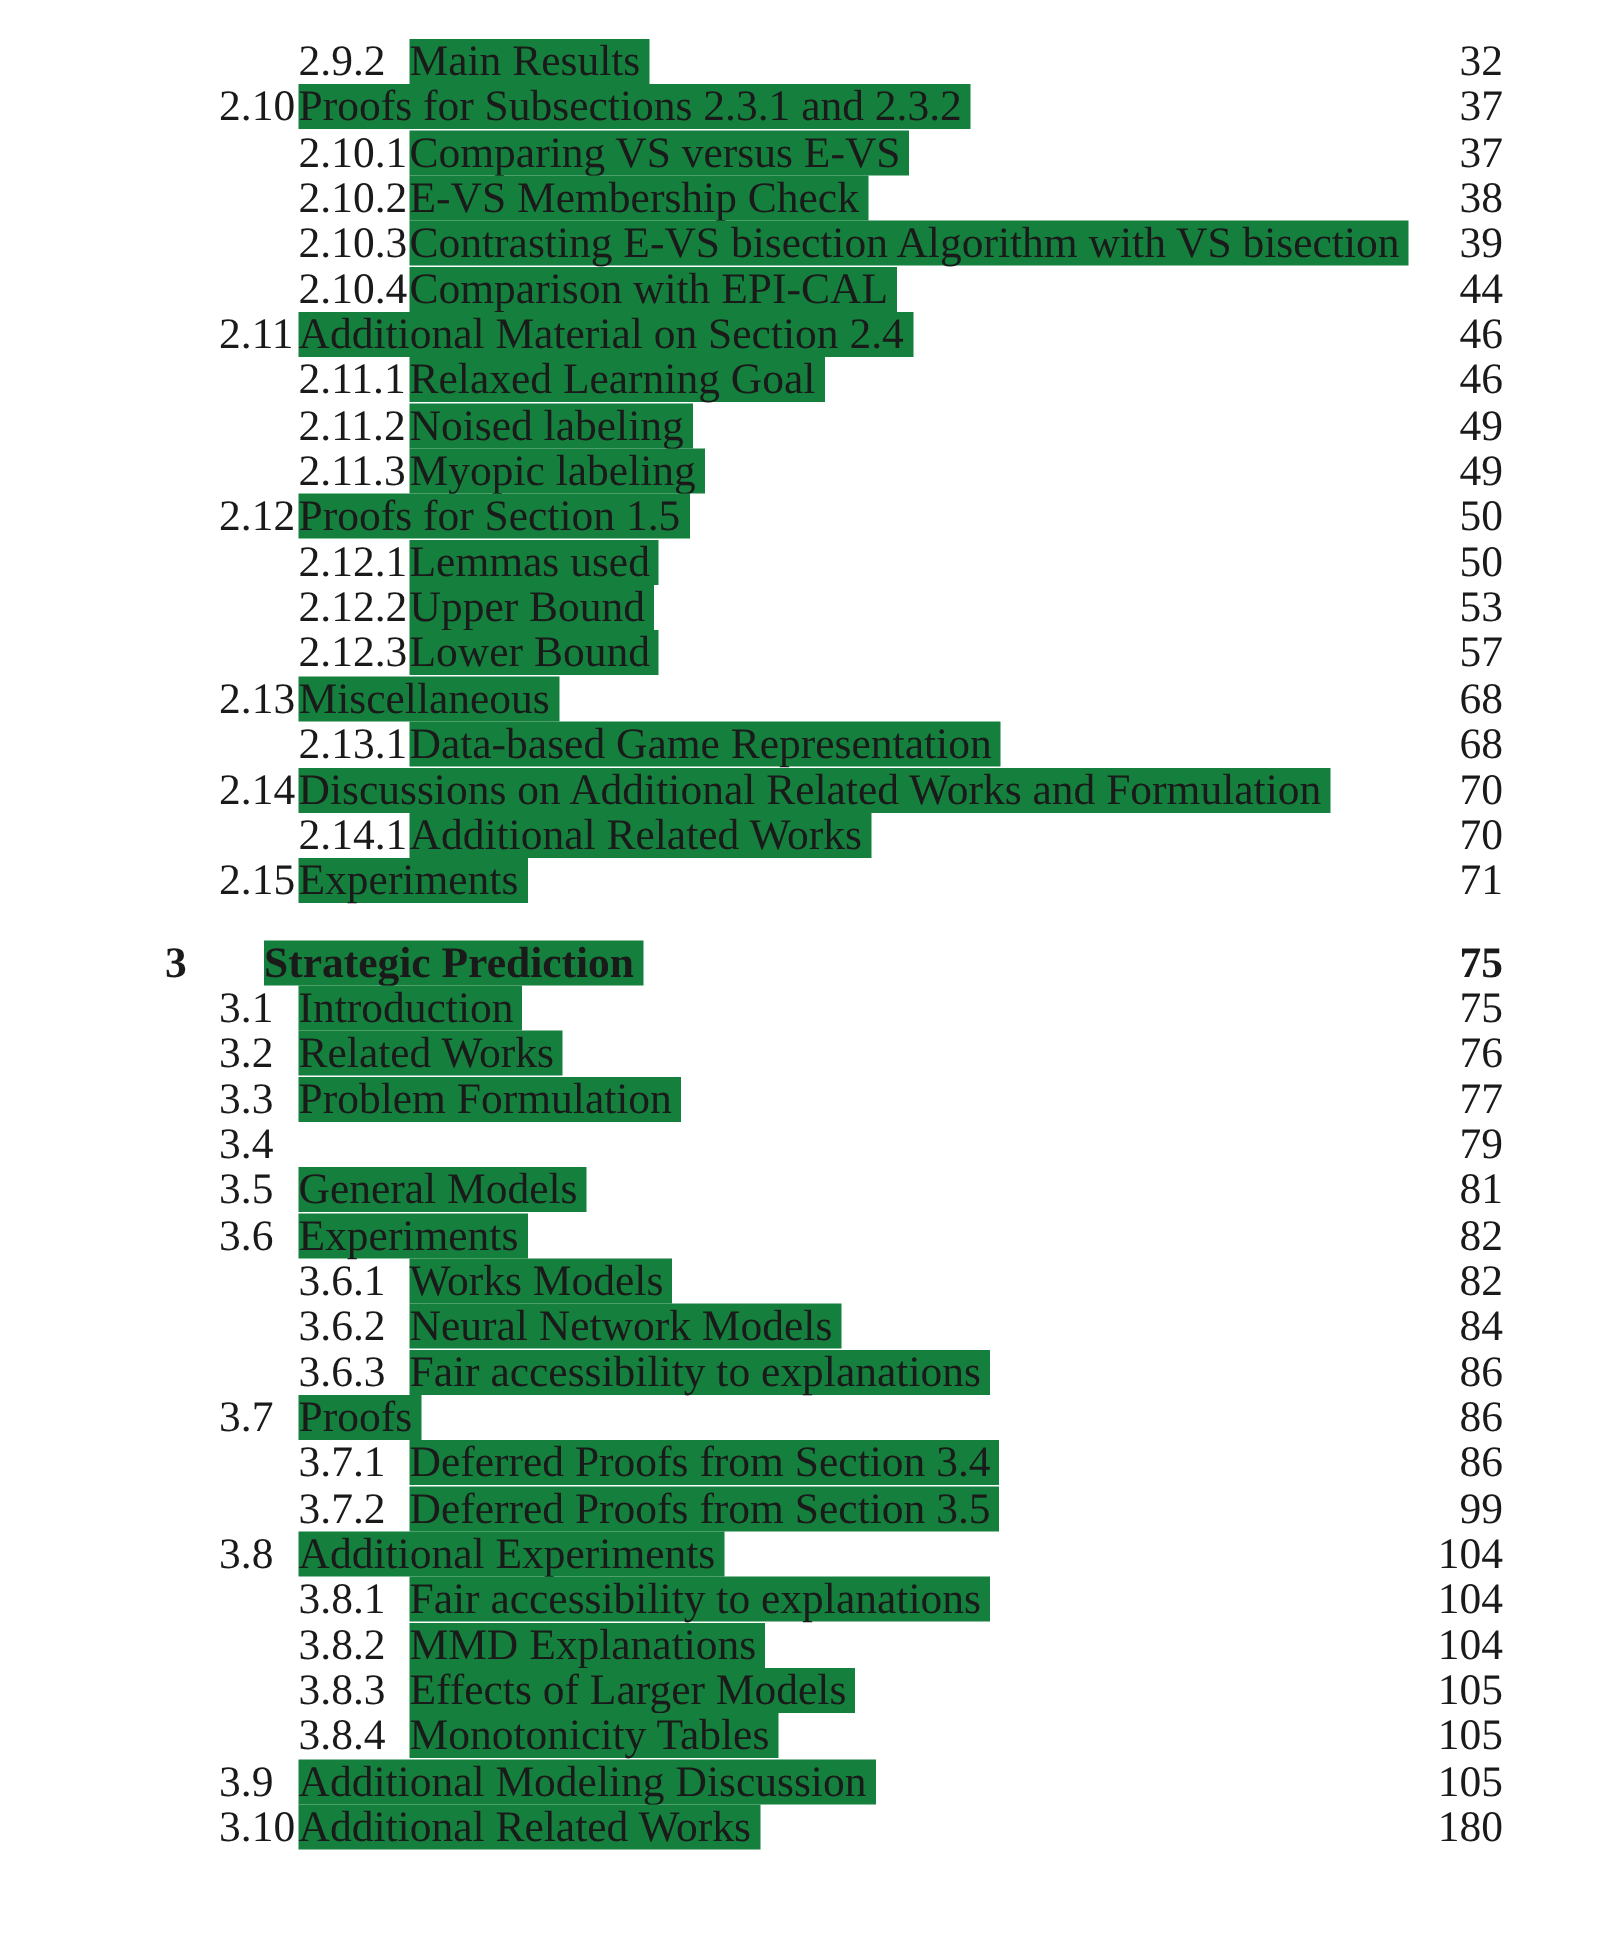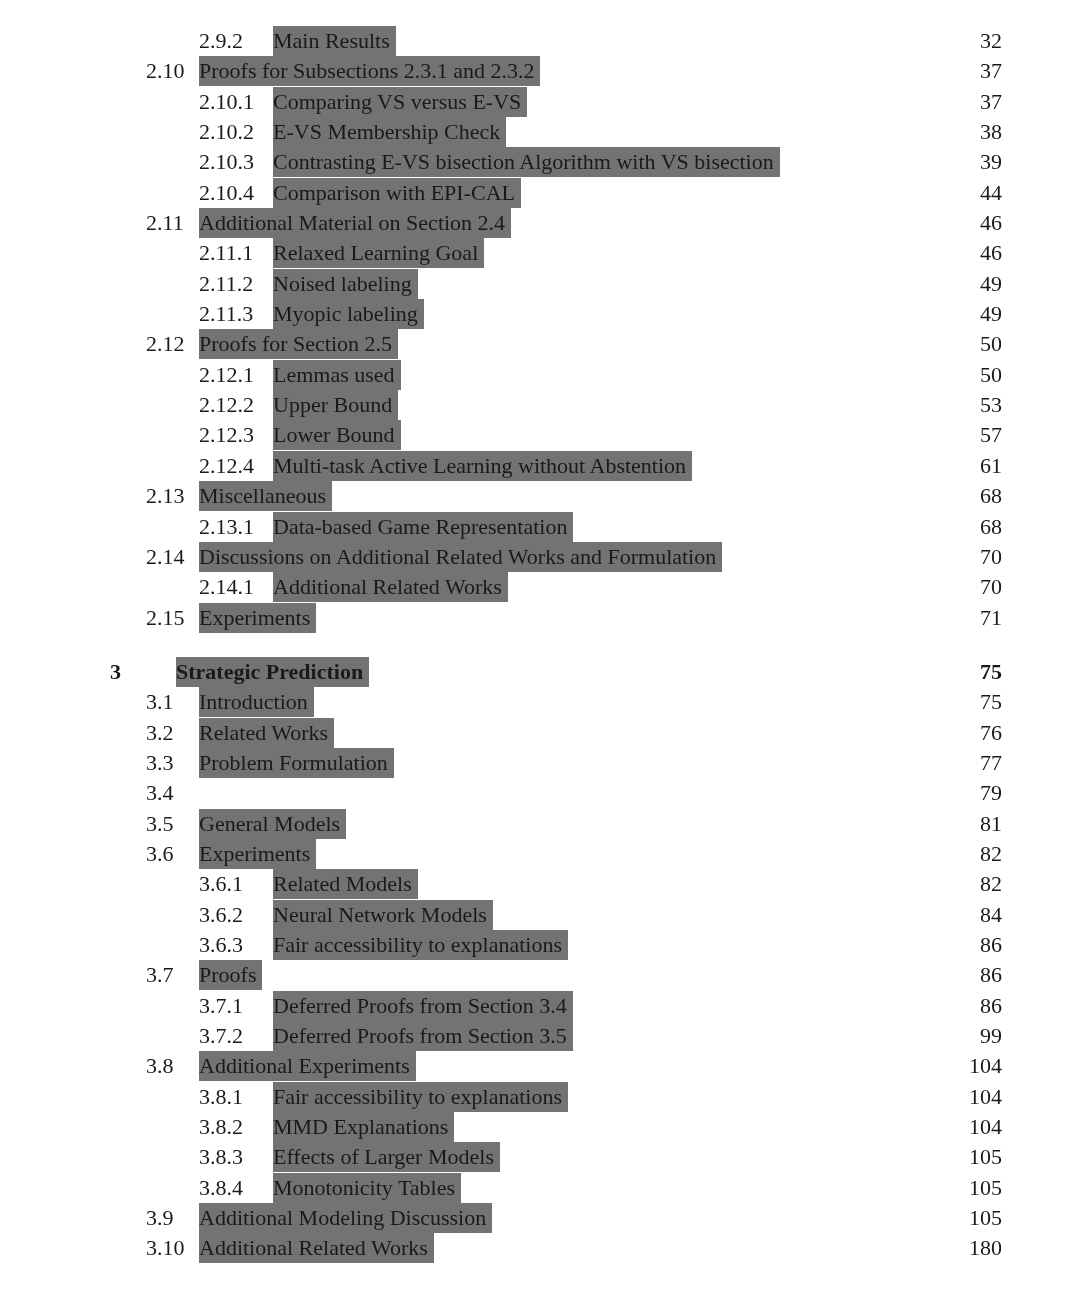--- a/index.html
+++ b/index.html
@@ -3,25 +3,25 @@
 <meta charset="utf-8">
 <style>
   html, body { margin: 0; padding: 0; background: #ffffff; }
   body {
     width: 1080px; height: 1289px; position: relative; overflow: hidden;
     font-family: "Liberation Serif", "DejaVu Serif", serif;
     color: #1a1a1a;
   }
   .toc { position: absolute; left: 0; top: 26px; width: 1080px; }
   .row {
-    position: relative; height: 30.35px; font-size: 22px; line-height: 30px;
+    position: relative; height: 30.35px; font-size: 29px; line-height: 30px;
     white-space: nowrap;
   }
   .row .num { position: absolute; top: 0; }
-  .row .title { position: absolute; top: 0; background: #737373; padding-right: 6px; }
+  .row .title { position: absolute; top: 0; background: #15803d; padding-right: 6px; }
   .row .page { position: absolute; top: 0; right: 78px; text-align: left; }
   .lvl1 .num { left: 146px; }
   .lvl1 .title { left: 199px; }
   .lvl2 .num { left: 199px; }
   .lvl2 .title { left: 273px; }
   .chap { margin-top: 24px; font-weight: bold; }
   .chap .num { left: 110px; }
   .chap .title { left: 146px; margin-left: 30px; }
   .dots {
     position: absolute; top: 0; height: 30px; right: 112px;
@@ -90,47 +90,41 @@
     </div>
     <div class="row lvl2">
       <span class="dots" style="left: 428px;"></span>
       <span class="num">2.11.3</span>
       <span class="title">Myopic labeling</span>
       <span class="page">49</span>
     </div>
     <div class="row lvl1">
       <span class="dots" style="left: 402px;"></span>
       <span class="num">2.12</span>
-      <span class="title">Proofs for Section 2.5</span>
+      <span class="title">Proofs for Section 1.5</span>
       <span class="page">50</span>
     </div>
     <div class="row lvl2">
       <span class="dots" style="left: 405px;"></span>
       <span class="num">2.12.1</span>
       <span class="title">Lemmas used</span>
       <span class="page">50</span>
     </div>
     <div class="row lvl2">
       <span class="dots" style="left: 402px;"></span>
       <span class="num">2.12.2</span>
       <span class="title">Upper Bound</span>
       <span class="page">53</span>
     </div>
     <div class="row lvl2">
       <span class="dots" style="left: 405px;"></span>
       <span class="num">2.12.3</span>
       <span class="title">Lower Bound</span>
       <span class="page">57</span>
     </div>
-    <div class="row lvl2">
-      <span class="dots" style="left: 696px;"></span>
-      <span class="num">2.12.4</span>
-      <span class="title">Multi-task Active Learning without Abstention</span>
-      <span class="page">61</span>
-    </div>
     <div class="row lvl1">
       <span class="dots" style="left: 336px;"></span>
       <span class="num">2.13</span>
       <span class="title">Miscellaneous</span>
       <span class="page">68</span>
     </div>
     <div class="row lvl2">
       <span class="dots" style="left: 577px;"></span>
       <span class="num">2.13.1</span>
       <span class="title">Data-based Game Representation</span>
@@ -190,21 +184,21 @@
     </div>
     <div class="row lvl1">
       <span class="dots" style="left: 320px;"></span>
       <span class="num">3.6</span>
       <span class="title">Experiments</span>
       <span class="page">82</span>
     </div>
     <div class="row lvl2">
       <span class="dots" style="left: 412px;"></span>
       <span class="num">3.6.1</span>
-      <span class="title">Related Models</span>
+      <span class="title">Works Models</span>
       <span class="page">82</span>
     </div>
     <div class="row lvl2">
       <span class="dots" style="left: 497px;"></span>
       <span class="num">3.6.2</span>
       <span class="title">Neural Network Models</span>
       <span class="page">84</span>
     </div>
     <div class="row lvl2">
       <span class="dots" style="left: 572px;"></span>

